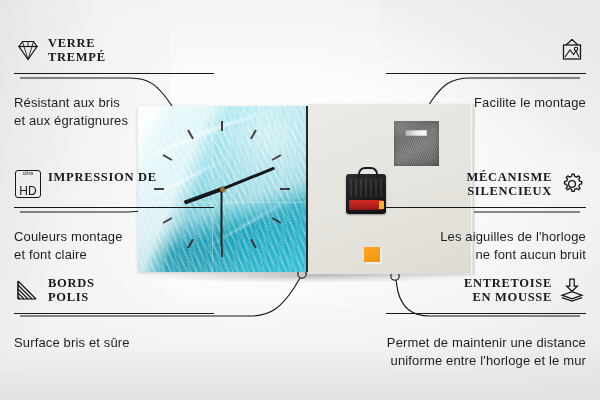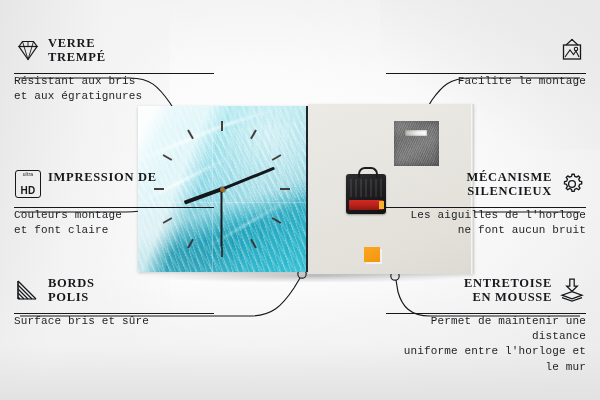--- a/index.html
+++ b/index.html
@@ -330,25 +330,25 @@
     color: #16181b;
     text-transform: uppercase;
   }
   .callout-rule {
     height: 1.15px;
     background: #15171a;
     margin-top: 3px;
     width: 100%;
   }
   .callout-desc {
-    font-family: Liberation Mono, monospace;
-    font-size: 11px;
+    font-family: Liberation Sans, sans-serif;
+    font-size: 13px;
     line-height: 1.38;
     color: #1c1f22;
-    margin-top: 0;
+    margin-top: 20px;
     letter-spacing: 0.15px;
   }
   .icon-box {
     flex: 0 0 auto;
     width: 28px;
     height: 28px;
     display: flex;
     align-items: center;
     justify-content: center;
   }
@@ -367,22 +367,22 @@
   }
   .hd-badge .hd-small {
     font-family: "Liberation Sans", sans-serif;
     font-size: 5px;
     letter-spacing: 0.2px;
     color: #16181b;
     margin-bottom: 1px;
   }
   .hd-badge .hd-big {
     font-family: "Liberation Sans", sans-serif;
-    font-weight: bold;
-    font-size: 10px;
+    font-weight: normal;
+    font-size: 12px;
     letter-spacing: 0.2px;
     color: #16181b;
     margin-top: 8px;
   }
 
   
   #c-verre     { top: 36px; }
   #c-impr      { top: 170px; }
   #c-bords     { top: 276px; }
   #c-poignees  { top: 36px; }

